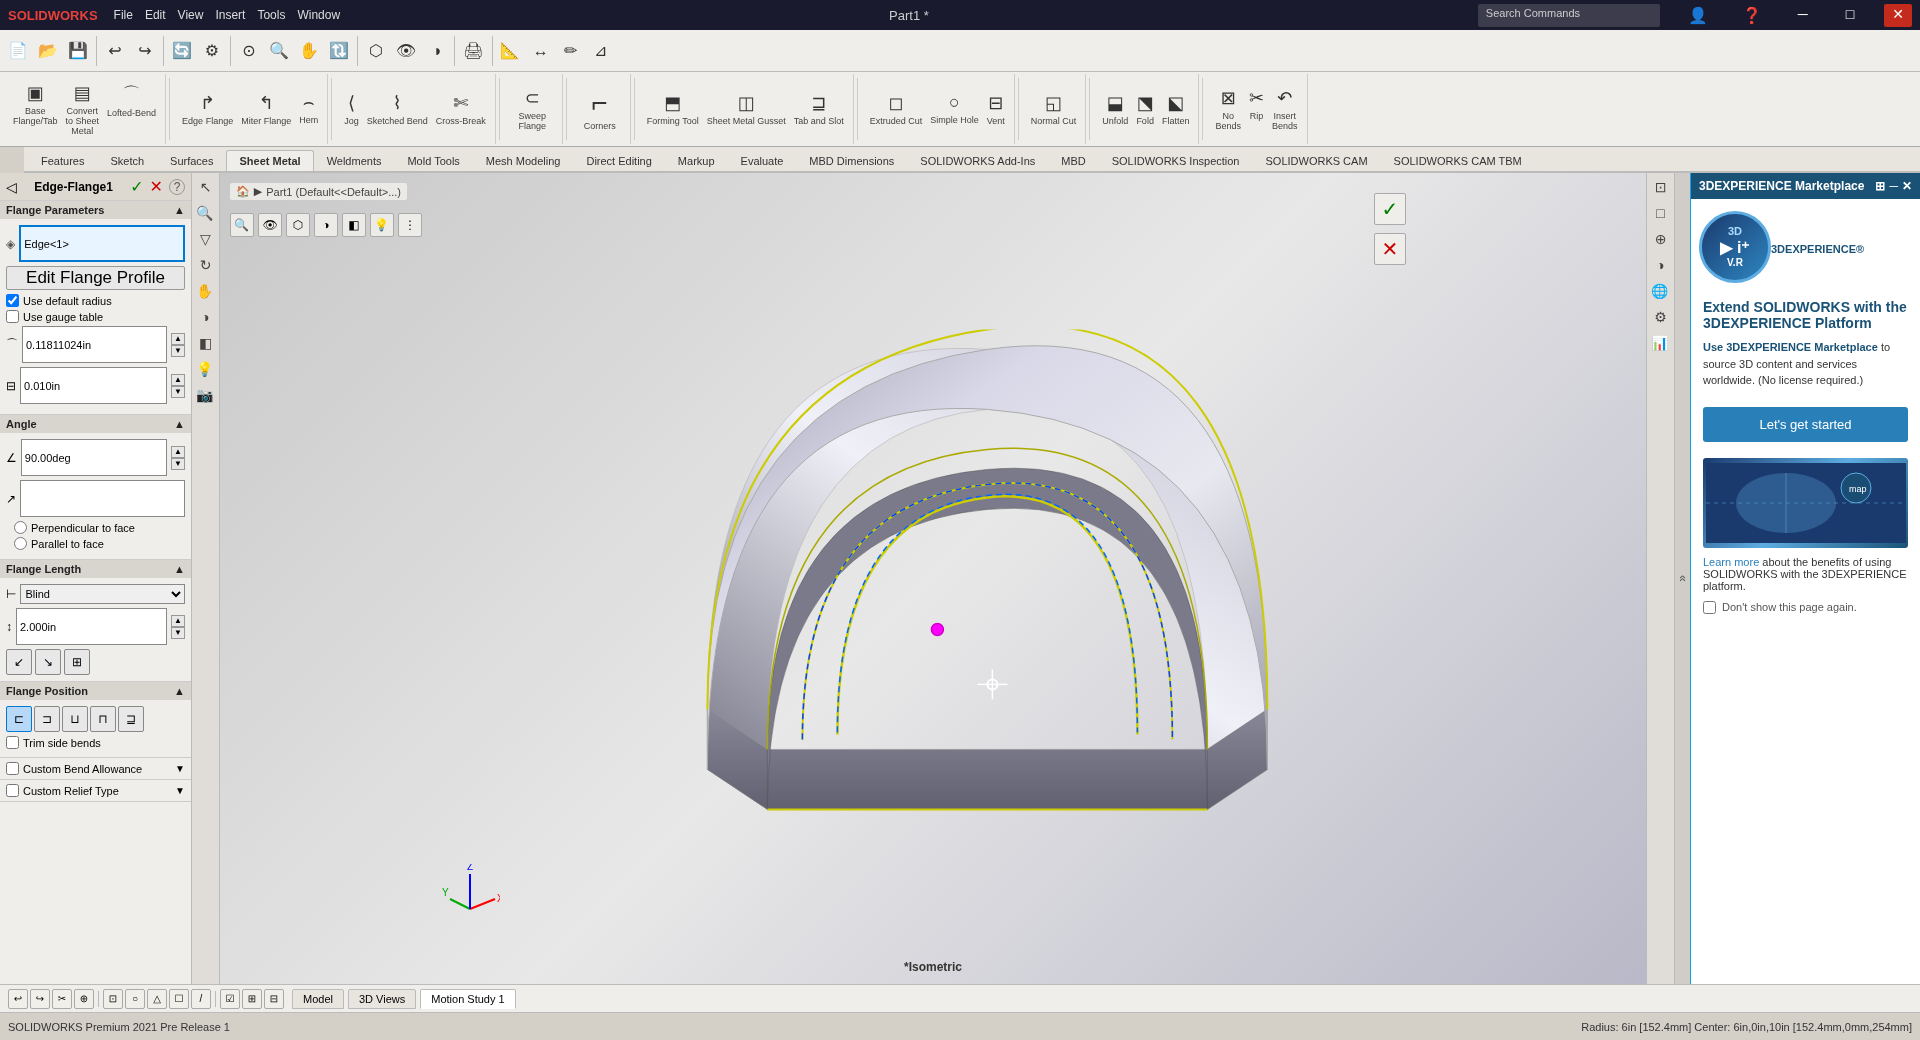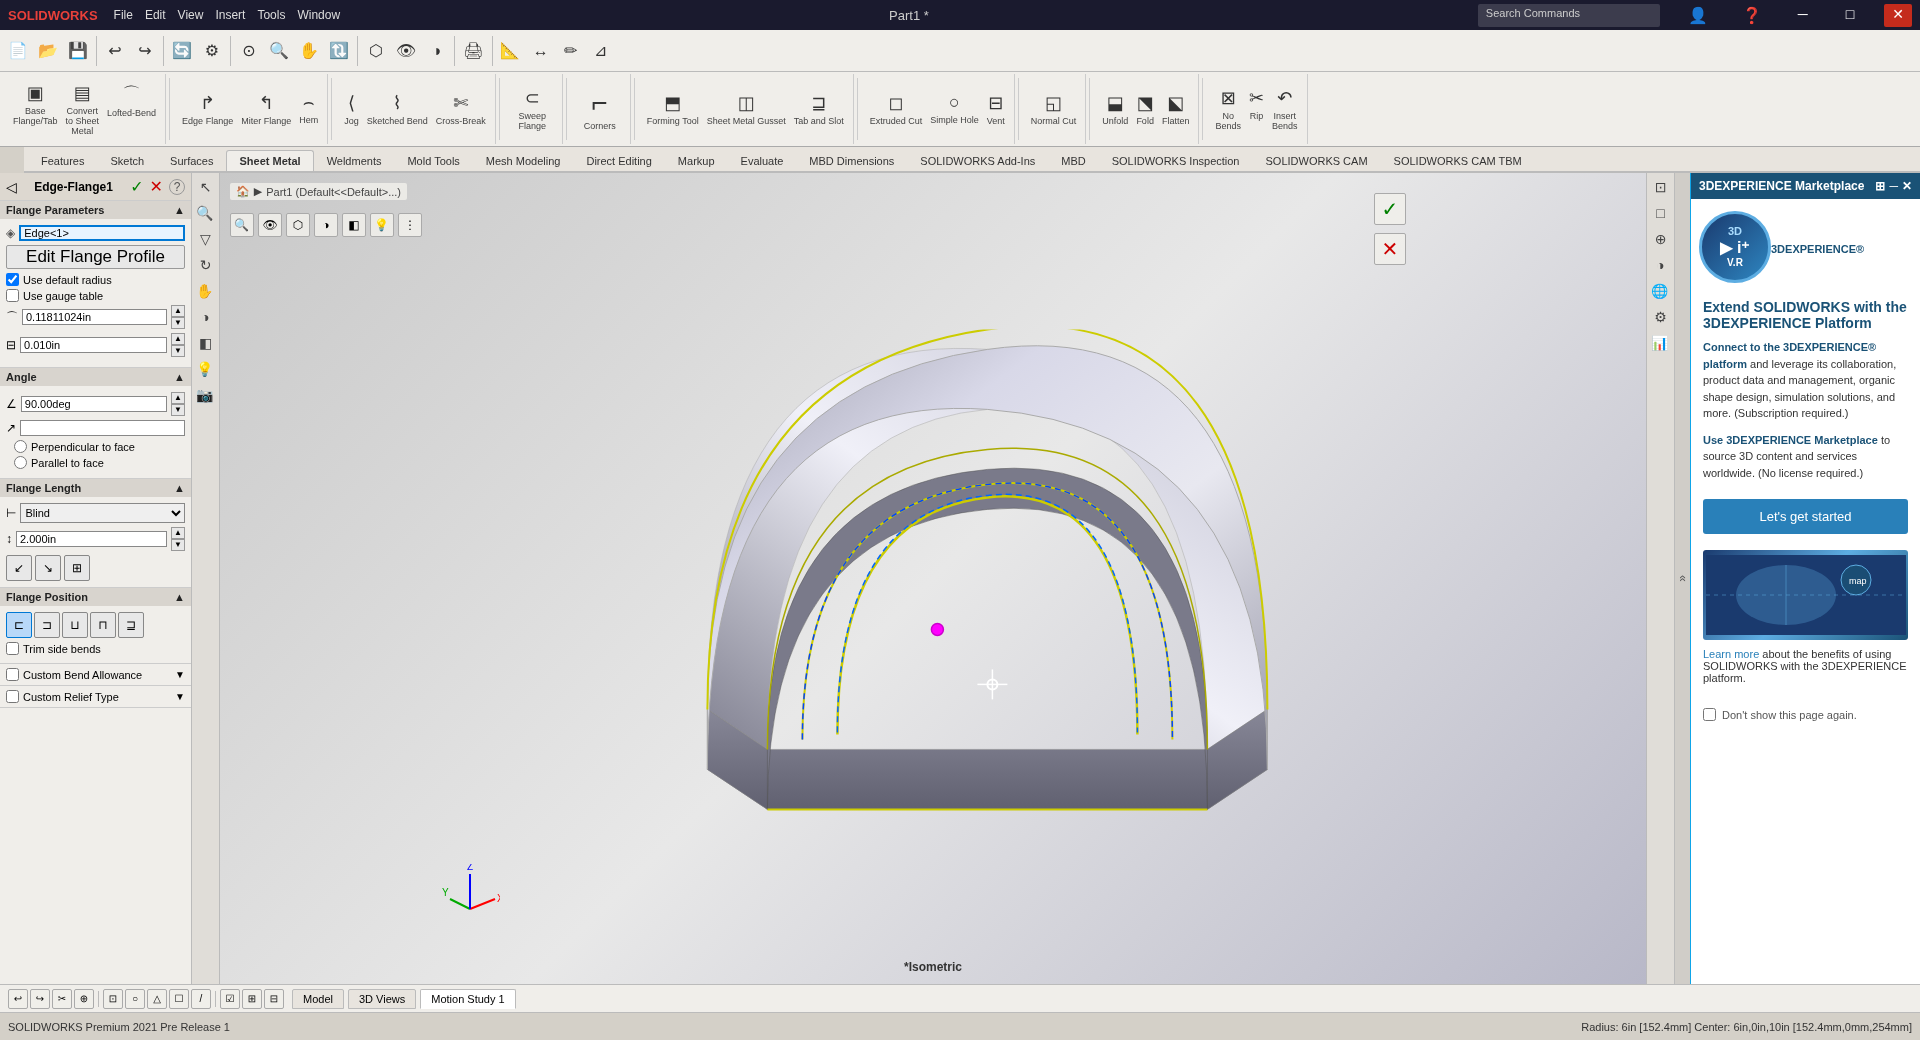--- a/index.html
+++ b/index.html
@@ -41,21 +41,21 @@
     .panel-title-bar { display: flex; align-items: center; justify-content: space-between; padding: 4px 6px; background: #ddd8d0; border-bottom: 1px solid #ccc; }
     .panel-title-bar .title { font-weight: bold; font-size: 12px; }
     .ok-btn { color: #008000; font-size: 16px; cursor: pointer; }
     .cancel-btn { color: #cc0000; font-size: 16px; cursor: pointer; }
 
     .section { border-bottom: 1px solid #ccc; }
     .section-header { background: #d8d4ce; padding: 3px 6px; font-size: 11px; font-weight: bold; color: #222; display: flex; align-items: center; justify-content: space-between; cursor: pointer; }
     .section-content { padding: 6px; }
 
     .field-row { display: flex; align-items: center; gap: 4px; margin-bottom: 4px; }
-    .field-input { flex: 1; height: 16px; border: 1px solid #888; font-size: 11px; padding: 1px 3px; background: #fff; }
+    .field-input { flex: 1; height: 37px; border: 1px solid #888; font-size: 11px; padding: 1px 3px; background: #fff; }
     .field-input.selected { border: 2px solid #0078d4; background: #e8f4ff; }
     .spin-btn { display: flex; flex-direction: column; }
     .spin-btn span { font-size: 8px; cursor: pointer; line-height: 10px; padding: 0 2px; border: 1px solid #999; background: #e8e8e8; }
 
     .checkbox-row { display: flex; align-items: center; gap: 4px; margin-bottom: 3px; font-size: 11px; }
     .checkbox-row input[type=checkbox] { cursor: pointer; }
     .checkbox-row label { cursor: pointer; }
 
     .radio-row { display: flex; align-items: center; gap: 4px; margin-bottom: 3px; font-size: 11px; padding-left: 8px; }
     .radio-row input[type=radio] { cursor: pointer; }
@@ -86,21 +86,21 @@
     .rp-logo-circle { width: 72px; height: 72px; border-radius: 50%; background: linear-gradient(135deg, #1a3a6e, #2e86c1); display: flex; align-items: center; justify-content: center; color: #fff; font-size: 18px; font-weight: bold; border: 3px solid #5dade2; }
     .rp-logo-text { text-align: center; font-size: 11px; color: #1a5276; font-weight: bold; margin-top: 4px; }
     .rp-content { padding: 12px; }
     .rp-title { font-size: 14px; font-weight: bold; color: #1a5276; margin-bottom: 8px; }
     .rp-text { font-size: 11px; color: #333; line-height: 1.5; margin-bottom: 10px; }
     .rp-text b { color: #1a5276; }
     .rp-btn { background: #2980b9; color: #fff; border: none; padding: 10px; width: 100%; font-size: 13px; cursor: pointer; border-radius: 3px; margin: 8px 0; }
     .rp-img { width: 100%; height: 90px; background: linear-gradient(135deg, #1a3a6e 0%, #5dade2 50%, #1a5276 100%); border-radius: 3px; margin: 8px 0; display: flex; align-items: center; justify-content: center; overflow: hidden; }
     .rp-learn { font-size: 11px; color: #333; margin: 4px 0; }
     .rp-learn a { color: #2980b9; cursor: pointer; }
-    .rp-checkbox-row { display: flex; align-items: center; gap: 6px; margin-top: 24px; font-size: 11px; color: #555; }
+    .rp-checkbox-row { display: flex; align-items: center; gap: 6px; margin-top: 9px; font-size: 11px; color: #555; }
 
     
     #side-icons { width: 28px; background: #e0ddd8; border-right: 1px solid #bbb; display: flex; flex-direction: column; align-items: center; padding: 2px 0; gap: 2px; }
     .side-icon { width: 24px; height: 24px; display: flex; align-items: center; justify-content: center; cursor: pointer; border-radius: 2px; font-size: 14px; color: #444; }
 
     
     #right-side-icons { width: 28px; background: #e0ddd8; border-left: 1px solid #bbb; display: flex; flex-direction: column; align-items: center; padding: 2px 0; gap: 2px; }
 
     
     #statusbar { height: 28px; background: #d4d0c8; border-top: 1px solid #bbb; display: flex; align-items: center; justify-content: space-between; padding: 0 8px; font-size: 11px; color: #333; }
@@ -665,24 +665,20 @@
           <div style="font-size:16px;">▶ i⁺</div>
           <div style="font-size:10px;">V.R</div>
         </div>
       </div>
       <div class="rp-logo-text">3DEXPERIENCE®</div>
     </div>
 
     <div class="rp-content">
       <div class="rp-title">Extend SOLIDWORKS with the 3DEXPERIENCE Platform</div>
       <div class="rp-text">
-        <b>Connect to the 3DEXPERIENCE® platform</b>
-        <span> and leverage its collaboration, product data and management, organic shape design, simulation solutions, and more. (Subscription required.)</span>
-      </div>
-      <div class="rp-text">
         <b>Use 3DEXPERIENCE Marketplace</b>
         <span> to source 3D content and services worldwide. (No license required.)</span>
       </div>
       <button class="rp-btn">Let's get started</button>
 
       
       <div class="rp-img">
         <svg width="200" height="80" viewBox="0 0 200 80">
           <rect width="200" height="80" fill="#1a3a6e"></rect>
           <ellipse cx="80" cy="40" rx="50" ry="30" fill="rgba(93,173,226,0.3)"></ellipse>

